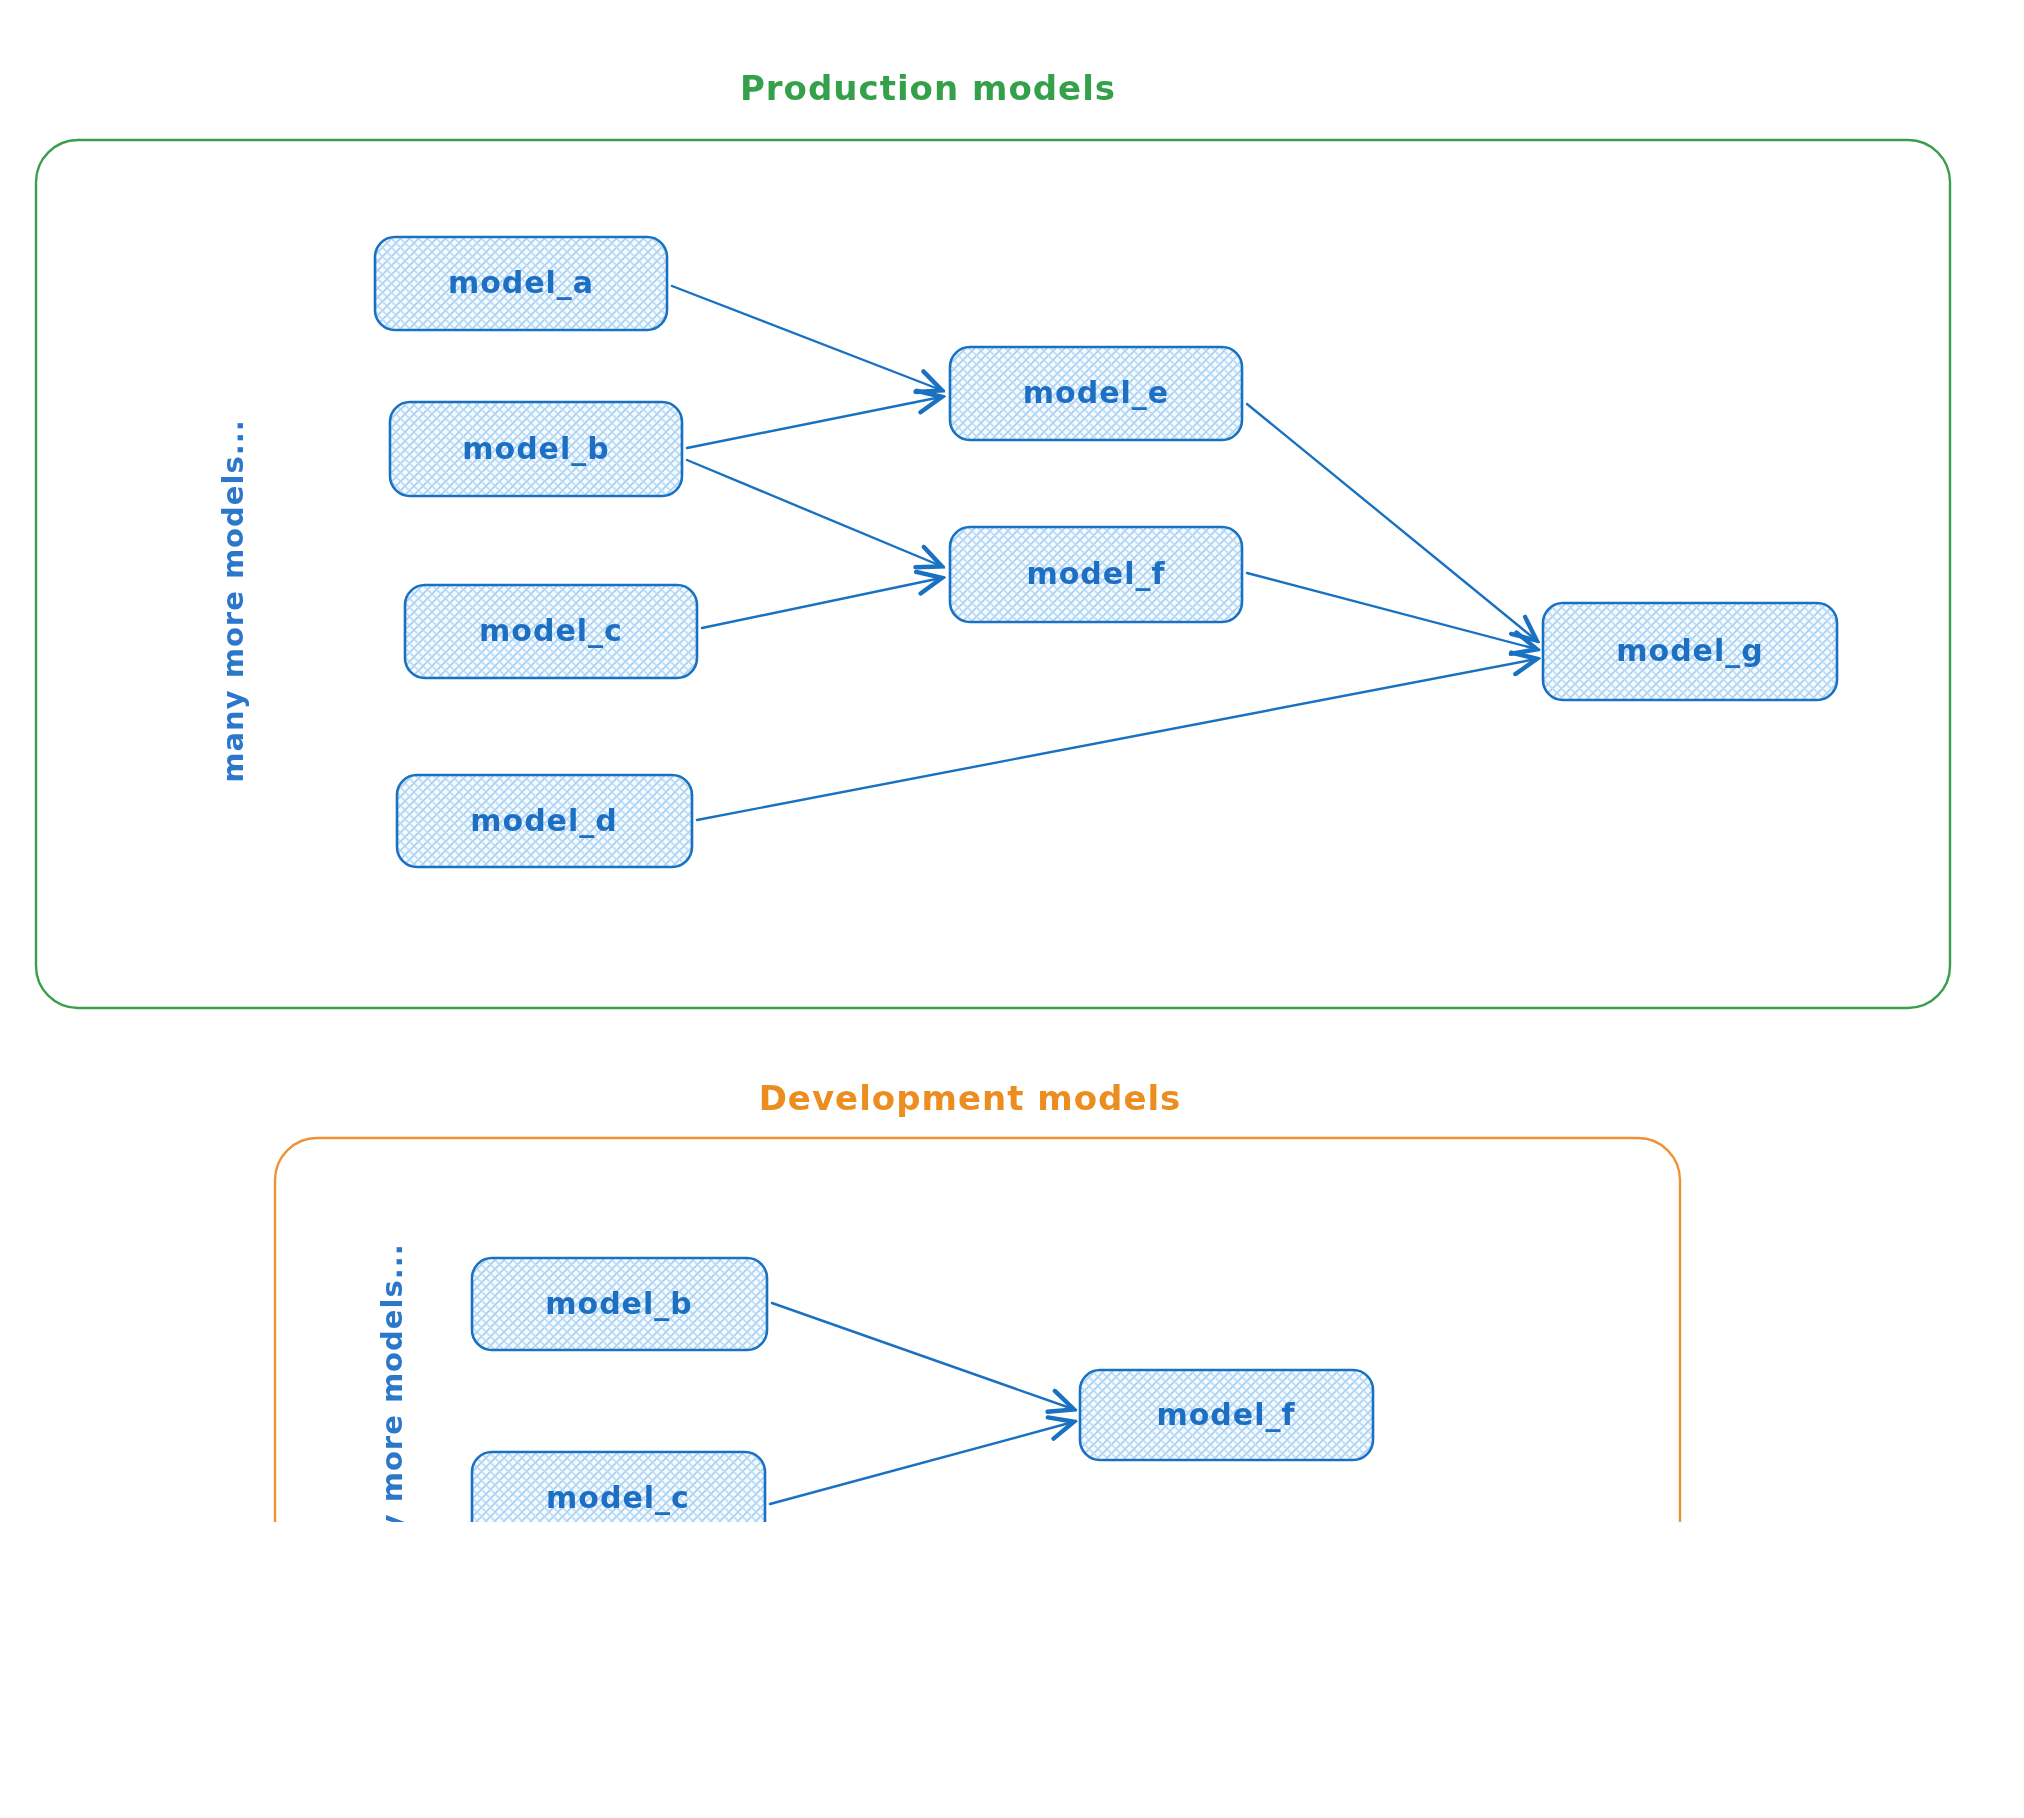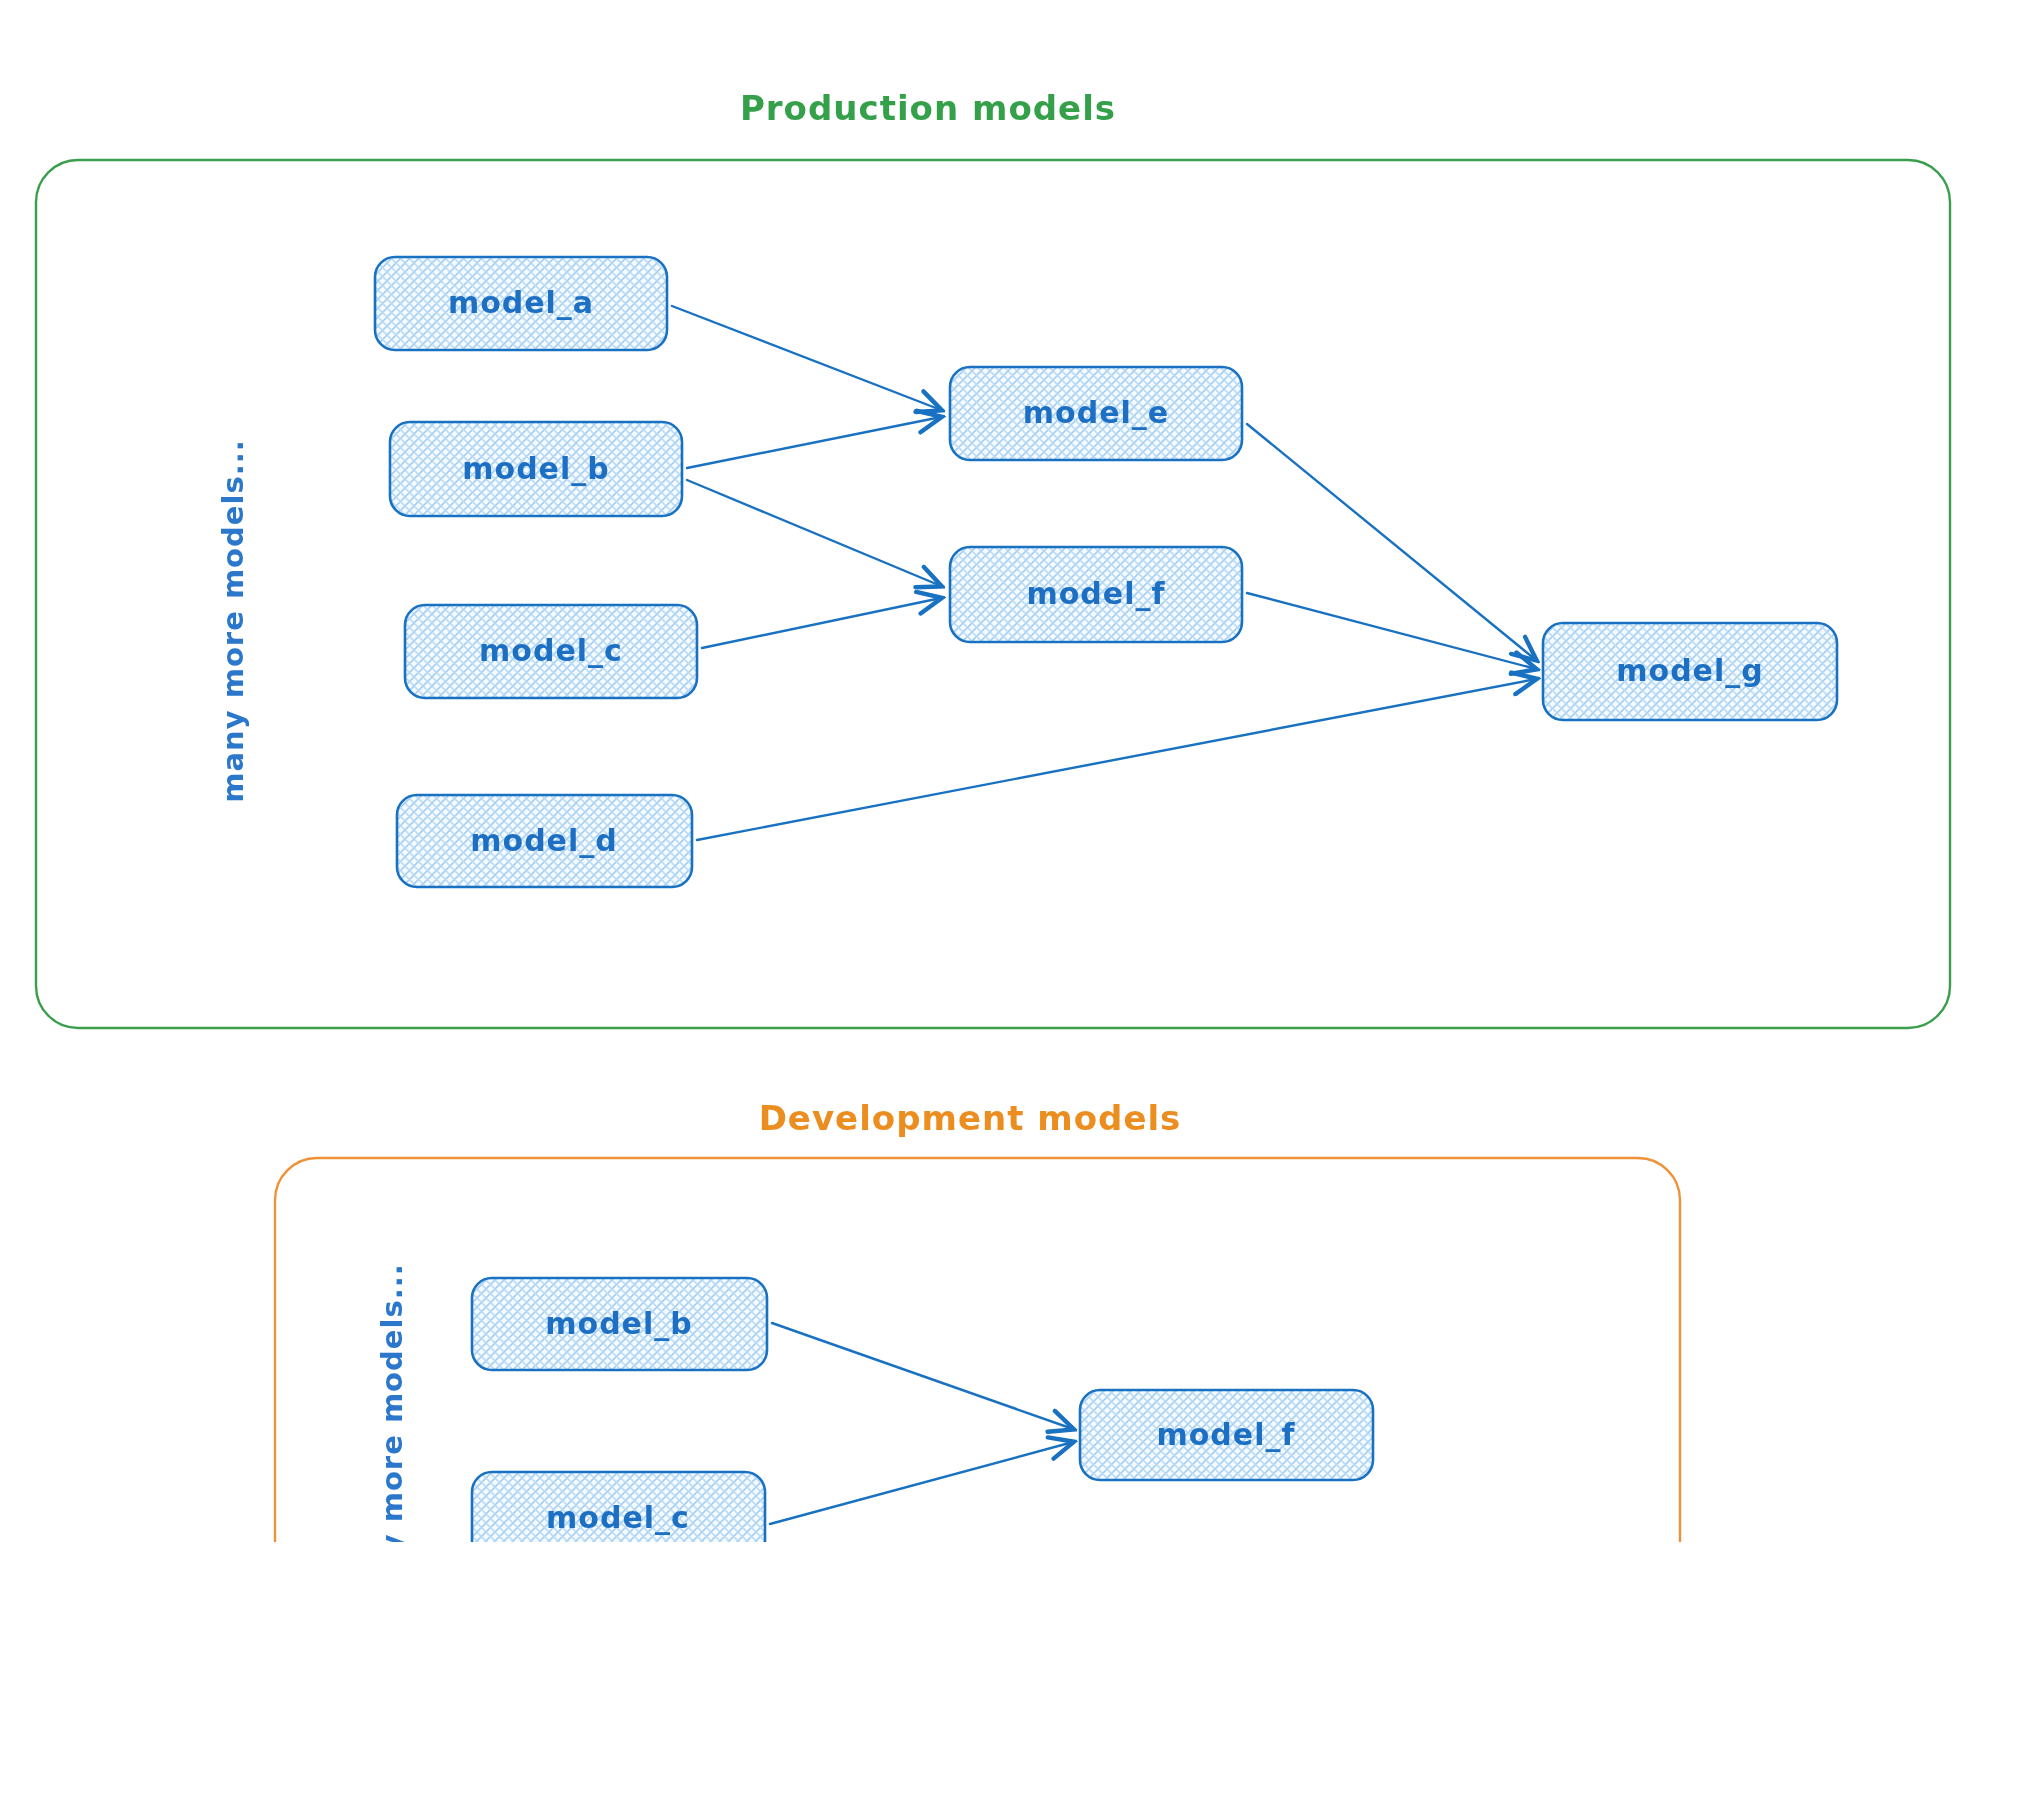--- a/index.html
+++ b/index.html
@@ -4,21 +4,20 @@
 <style>
   html, body {
     margin: 0;
     padding: 0;
     background: #ffffff;
   }
   .canvas {
     width: 2024px;
     height: 1522px;
     position: relative;
-    margin-top: 20px;
   }
   svg { display: block; }
 
   .section-title {
     font-family: "DejaVu Sans", sans-serif;
     font-size: 34px;
     font-weight: bold;
     text-anchor: middle;
     letter-spacing: 1px;
   }

